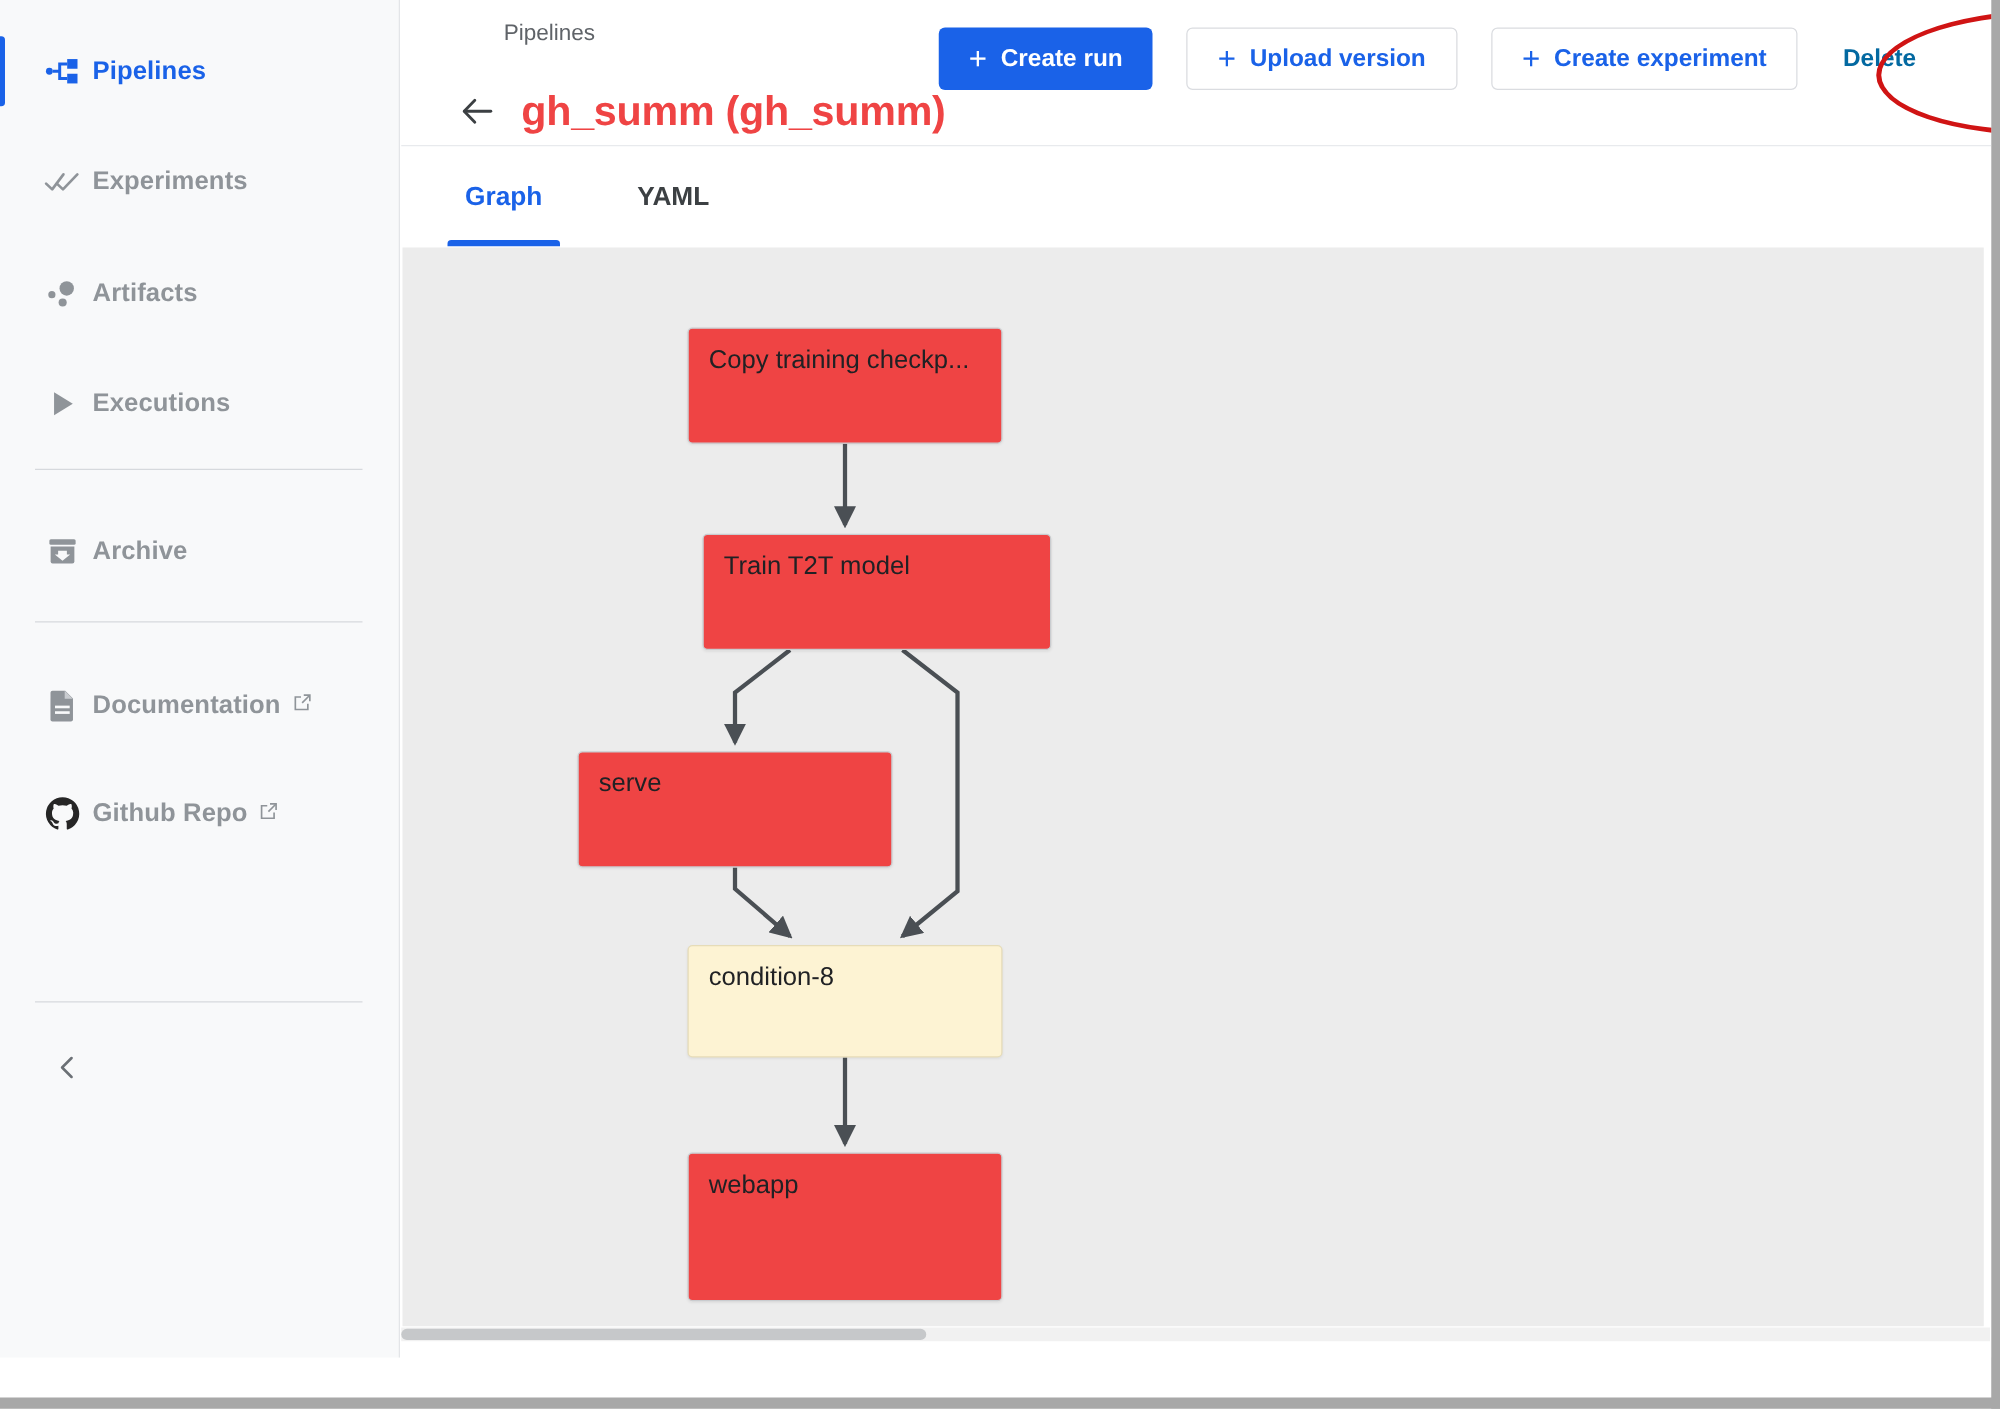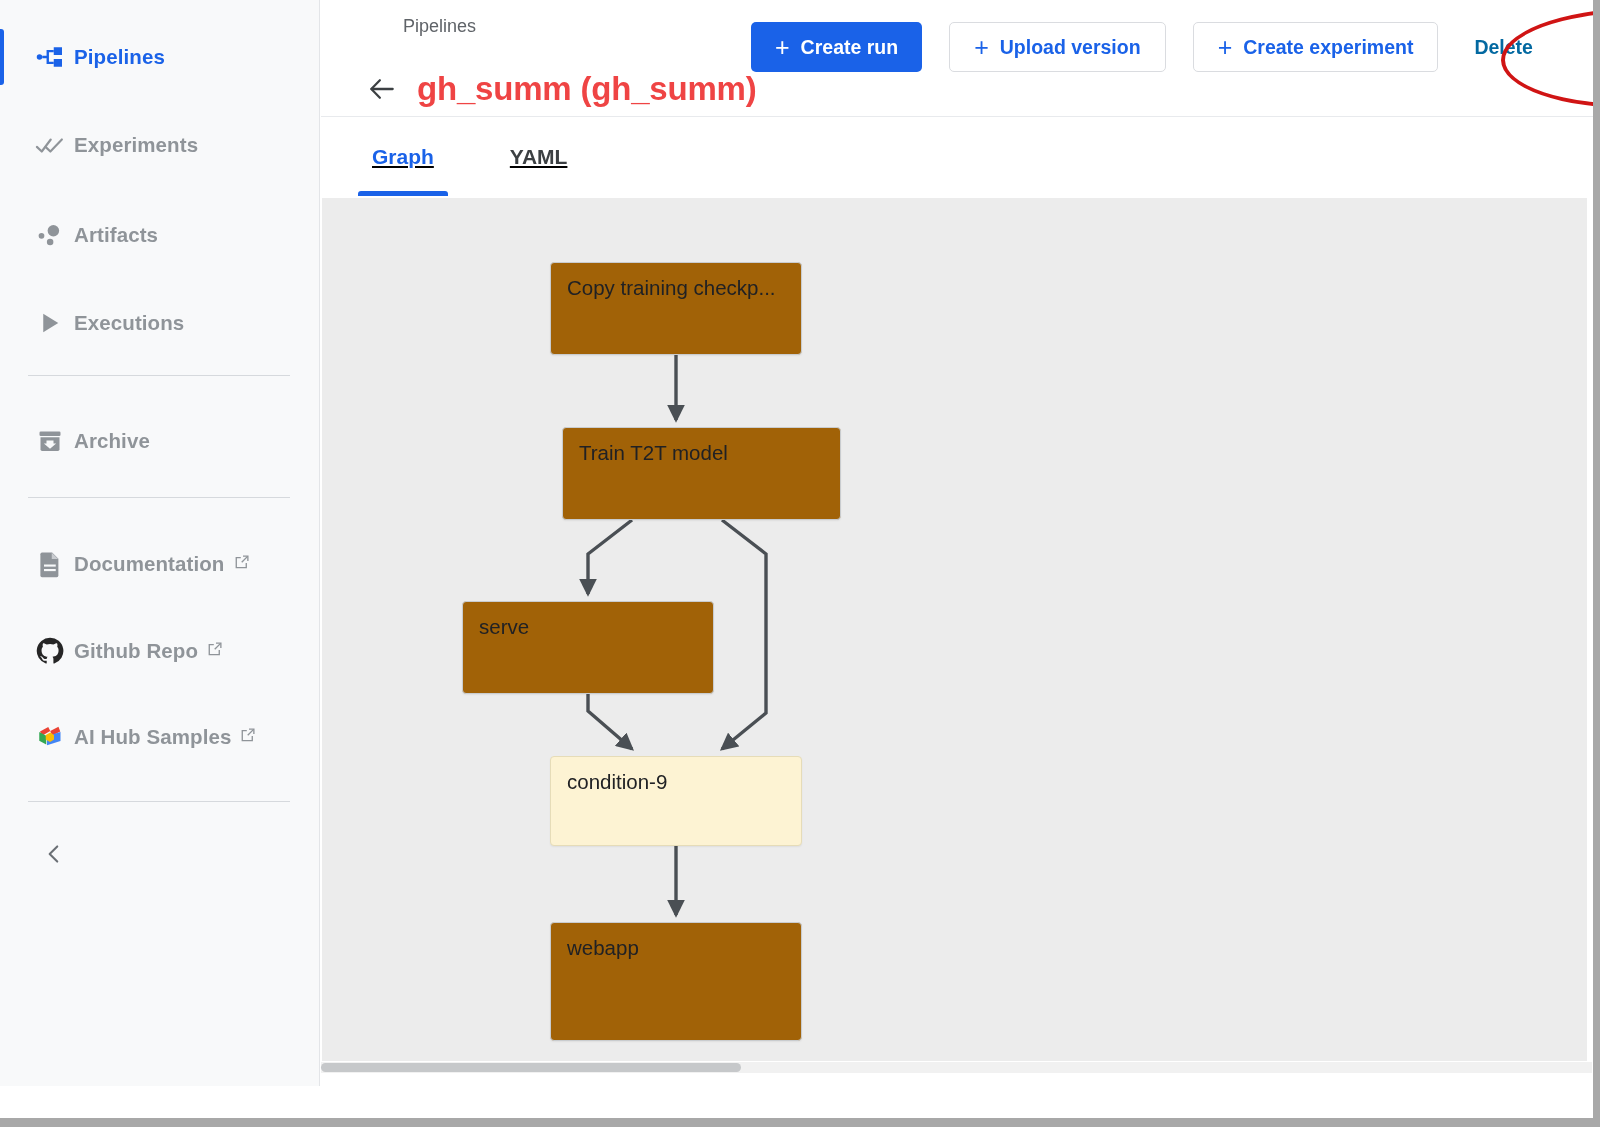--- a/index.html
+++ b/index.html
@@ -206,22 +206,21 @@
   }
 
   
   #tabs {
     position: absolute;
     left: 0;
     top: 118px;
     width: 1184px;
     height: 80px;
     display: flex;
-    align-items: flex-start;
-    text-decoration: underline;
+    align-items: center;
   }
   .tab {
     position: relative;
     height: 78px;
     display: flex;
     align-items: center;
     padding: 0 14px;
     font-size: 21px;
     font-weight: bold;
     color: #3c4043;
@@ -251,21 +250,21 @@
     background: #ececec;
     overflow: hidden;
   }
   #graph-svg {
     position: absolute;
     left: 0; top: 0;
   }
   .gnode {
     position: absolute;
     box-sizing: border-box;
-    background: #a16207;
+    background: #ef4444;
     border: 1px solid #c9cccf;
     border-radius: 4px;
     box-shadow: 0 1px 2px rgba(0,0,0,0.06);
   }
   .gnode.condition {
     background: #fdf3d3;
     border-color: #e6dcb8;
   }
   .gnode-label {
     position: absolute;
@@ -388,39 +387,20 @@
       <span class="nav-label">Github Repo</span>
       <span class="ext-icon">
         <svg width="16" height="16" viewBox="0 0 24 24" fill="none" stroke="#8f9499" stroke-width="2">
           <path d="M13.5 3.2 H20.8 V10.5"></path>
           <path d="M20.4 3.6 L11.6 12.4"></path>
           <path d="M18.4 13.6 V20.4 H3.4 V5.4 H10.2"></path>
         </svg>
       </span>
     </div>
 
-    <div class="nav-item" style="top:708px">
-      <span class="nav-icon">
-        <svg width="30" height="30" viewBox="0 0 24 24">
-          <path d="M4.0 7.6 L10.6 4.0 L12.2 7.2 L5.6 10.9 Z" fill="#ea4335"></path>
-          <path d="M12.2 7.2 L18.8 3.8 L20.2 7.6 L13.6 11.0 Z" fill="#ea4335"></path>
-          <path d="M3.4 8.0 L9.0 11.0 V18.0 L3.4 15.0 Z" fill="#34a853"></path>
-          <path d="M9.6 11.2 L20.4 8.0 V15.2 L9.6 18.6 Z" fill="#4285f4"></path>
-          <path d="M8.6 10.4 L12.2 8.4 L15.2 10.4 L15.2 13.9 L12.0 15.9 L8.6 13.9 Z" fill="#fbbc05"></path>
-        </svg>
-      </span>
-      <span class="nav-label">AI Hub Samples</span>
-      <span class="ext-icon">
-        <svg width="16" height="16" viewBox="0 0 24 24" fill="none" stroke="#8f9499" stroke-width="2">
-          <path d="M13.5 3.2 H20.8 V10.5"></path>
-          <path d="M20.4 3.6 L11.6 12.4"></path>
-          <path d="M18.4 13.6 V20.4 H3.4 V5.4 H10.2"></path>
-        </svg>
-      </span>
-    </div>
 
     <div class="divider" style="top:801px"></div>
 
     <div id="collapse-btn">
       <span>
         <svg width="26" height="26" viewBox="0 0 24 24" fill="none" stroke="#6b7075" stroke-width="1.9" stroke-linecap="round" stroke-linejoin="round">
           <path d="M15 5 L8 12 L15 19"></path>
         </svg>
       </span>
     </div>
@@ -500,21 +480,21 @@
 
       <div class="gnode" style="left:240px; top:229px; width:279px; height:93px;">
         <span class="gnode-label">Train T2T model</span>
       </div>
 
       <div class="gnode" style="left:140px; top:403px; width:252px; height:93px;">
         <span class="gnode-label">serve</span>
       </div>
 
       <div class="gnode condition" style="left:228px; top:558px; width:252px; height:90px;">
-        <span class="gnode-label">condition-9</span>
+        <span class="gnode-label">condition-8</span>
       </div>
 
       <div class="gnode" style="left:228px; top:724px; width:252px; height:119px;">
         <span class="gnode-label">webapp</span>
       </div>
     </div>
 
     <div id="hscrollbar">
       <div id="hscroll-thumb"></div>
     </div>

